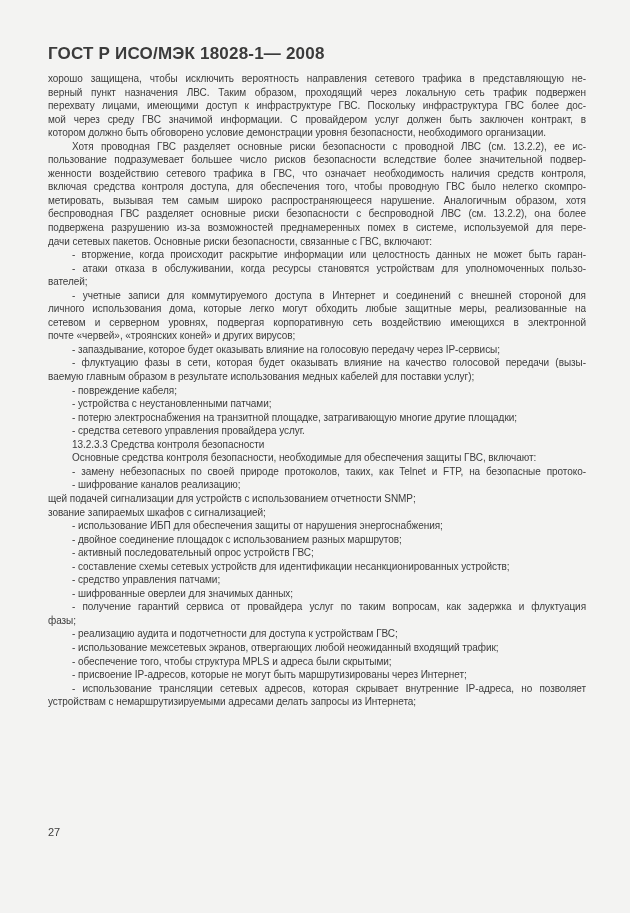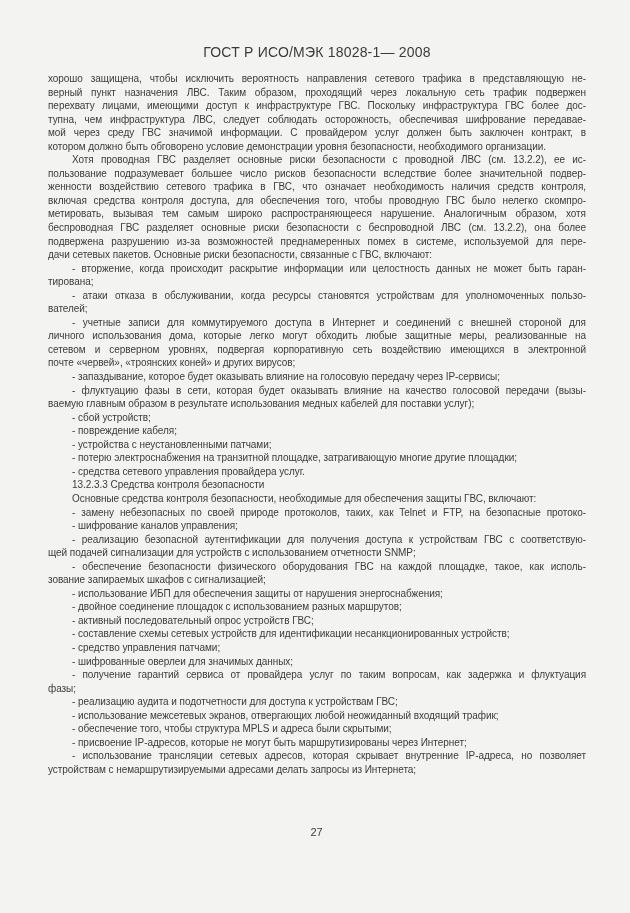--- a/index.html
+++ b/index.html
@@ -6,92 +6,87 @@
   body {
     width: 630px; height: 913px;
     background: #f3f3f2;
     font-family: "Liberation Sans", sans-serif;
     position: relative;
     overflow: hidden;
   }
   .doc-page { position: absolute; inset: 0; }
   .doc-header {
     position: absolute; left: 48px; top: 44px; width: 538px;
-    text-align: center;
-    font-weight: normal;
-    font-size: 14px;
+    text-align: left;
+    font-weight: bold;
+    font-size: 17px;
     letter-spacing: 0.2px;
     color: #3b3b3b;
   }
   .doc-body {
     position: absolute; left: 48px; top: 72px; width: 538px;
     color: #3c3c3c;
     font-size: 10px;
     letter-spacing: -0.05px;
   }
   .line {
     height: 13.55px;
     line-height: 13.55px;
     overflow: hidden;
     text-align: justify;
     text-align-last: justify;
   }
   .line.last { text-align-last: left; }
   .line.indent { text-indent: 24px; }
   .page-number {
     position: absolute; left: 48px; top: 826px; width: 537px;
-    text-align: center;
+    text-align: left;
     font-size: 11px;
     color: #3d3d3d;
   }
 </style>
 </head>
 <body style="background: rgb(243, 243, 242);">
 
 <div class="doc-page">
   <div class="doc-header">ГОСТ Р ИСО/МЭК 18028-1— 2008</div>
 
   <div class="doc-body" style="color: rgb(60, 60, 60);">
       <div class="line">хорошо защищена, чтобы исключить вероятность направления сетевого трафика в представляющую не-</div>
       <div class="line">верный пункт назначения ЛВС. Таким образом, проходящий через локальную сеть трафик подвержен</div>
       <div class="line">перехвату лицами, имеющими доступ к инфраструктуре ГВС. Поскольку инфраструктура ГВС более дос-</div>
-      <div class="line">тупна, чем инфраструктура ЛВС, следует соблюдать осторожность, обеспечивая шифрование передавае-</div>
       <div class="line">мой через среду ГВС значимой информации. С провайдером услуг должен быть заключен контракт, в</div>
       <div class="line last">котором должно быть обговорено условие демонстрации уровня безопасности, необходимого организации.</div>
       <div class="line indent">Хотя проводная ГВС разделяет основные риски безопасности с проводной ЛВС (см. 13.2.2), ее ис-</div>
       <div class="line">пользование подразумевает большее число рисков безопасности вследствие более значительной подвер-</div>
       <div class="line">женности воздействию сетевого трафика в ГВС, что означает необходимость наличия средств контроля,</div>
       <div class="line">включая средства контроля доступа, для обеспечения того, чтобы проводную ГВС было нелегко скомпро-</div>
       <div class="line">метировать, вызывая тем самым широко распространяющееся нарушение. Аналогичным образом, хотя</div>
       <div class="line">беспроводная ГВС разделяет основные риски безопасности с беспроводной ЛВС (см. 13.2.2), она более</div>
       <div class="line">подвержена разрушению из-за возможностей преднамеренных помех в системе, используемой для пере-</div>
       <div class="line last">дачи сетевых пакетов. Основные риски безопасности, связанные с ГВС, включают:</div>
       <div class="line indent">- вторжение, когда происходит раскрытие информации или целостность данных не может быть гаран-</div>
-      <div class="line last">тирована;</div>
       <div class="line indent">- атаки отказа в обслуживании, когда ресурсы становятся устройствам для уполномоченных пользо-</div>
       <div class="line last">вателей;</div>
       <div class="line indent">- учетные записи для коммутируемого доступа в Интернет и соединений с внешней стороной для</div>
       <div class="line">личного использования дома, которые легко могут обходить любые защитные меры, реализованные на</div>
       <div class="line">сетевом и серверном уровнях, подвергая корпоративную сеть воздействию имеющихся в электронной</div>
       <div class="line last">почте «червей», «троянских коней» и других вирусов;</div>
       <div class="line last indent">- запаздывание, которое будет оказывать влияние на голосовую передачу через IP-сервисы;</div>
       <div class="line indent">- флуктуацию фазы в сети, которая будет оказывать влияние на качество голосовой передачи (вызы-</div>
       <div class="line last">ваемую главным образом в результате использования медных кабелей для поставки услуг);</div>
-      <div class="line last indent">- сбой устройств;</div>
       <div class="line last indent">- повреждение кабеля;</div>
       <div class="line last indent">- устройства с неустановленными патчами;</div>
       <div class="line last indent">- потерю электроснабжения на транзитной площадке, затрагивающую многие другие площадки;</div>
       <div class="line last indent">- средства сетевого управления провайдера услуг.</div>
       <div class="line last indent">13.2.3.3 Средства контроля безопасности</div>
       <div class="line last indent">Основные средства контроля безопасности, необходимые для обеспечения защиты ГВС, включают:</div>
       <div class="line indent">- замену небезопасных по своей природе протоколов, таких, как Telnet и FTP, на безопасные протоко-</div>
-      <div class="line last indent">- шифрование каналов управления;</div>
-      <div class="line indent">- реализацию безопасной аутентификации для получения доступа к устройствам ГВС с соответствую-</div>
+      <div class="line last indent">- шифрование каналов реализацию;</div>
       <div class="line last">щей подачей сигнализации для устройств с использованием отчетности SNMP;</div>
-      <div class="line indent">- обеспечение безопасности физического оборудования ГВС на каждой площадке, такое, как исполь-</div>
       <div class="line last">зование запираемых шкафов с сигнализацией;</div>
       <div class="line last indent">- использование ИБП для обеспечения защиты от нарушения энергоснабжения;</div>
       <div class="line last indent">- двойное соединение площадок с использованием разных маршрутов;</div>
       <div class="line last indent">- активный последовательный опрос устройств ГВС;</div>
       <div class="line last indent">- составление схемы сетевых устройств для идентификации несанкционированных устройств;</div>
       <div class="line last indent">- средство управления патчами;</div>
       <div class="line last indent">- шифрованные оверлеи для значимых данных;</div>
       <div class="line indent">- получение гарантий сервиса от провайдера услуг по таким вопросам, как задержка и флуктуация</div>
       <div class="line last">фазы;</div>
       <div class="line last indent">- реализацию аудита и подотчетности для доступа к устройствам ГВС;</div>

